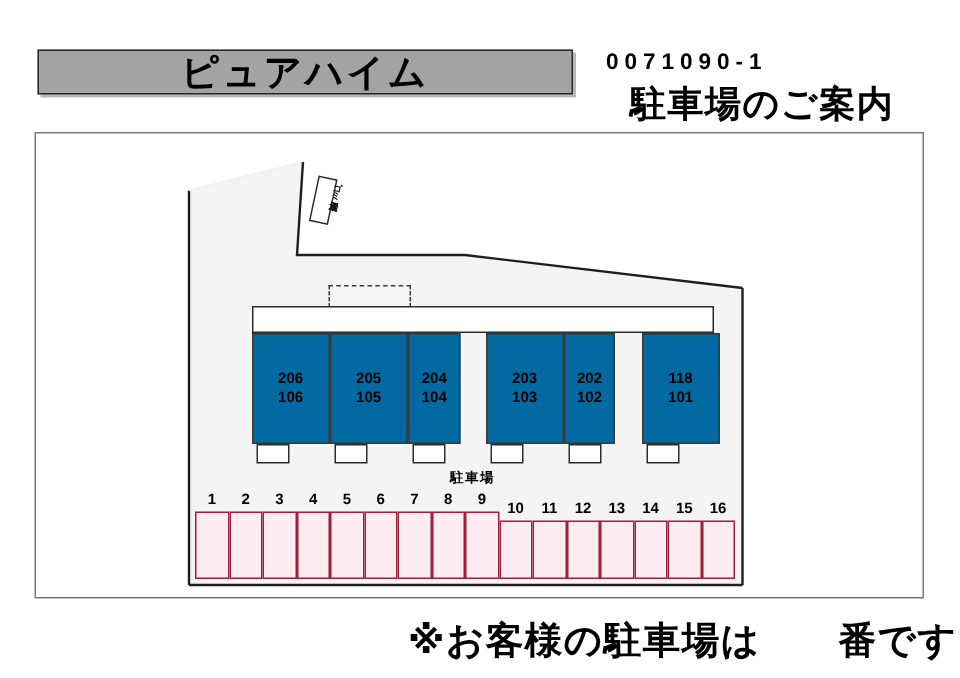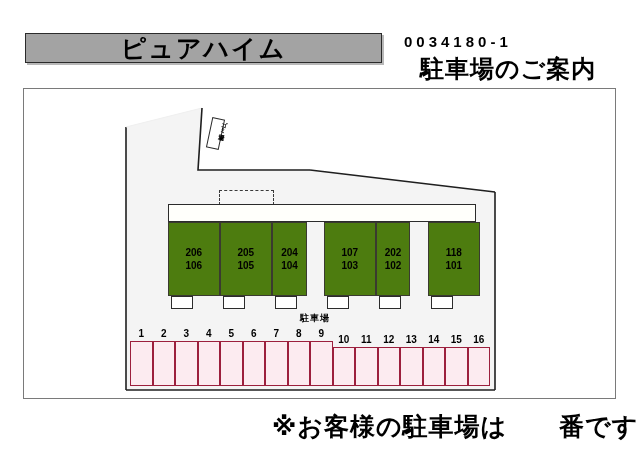--- a/index.html
+++ b/index.html
@@ -83,21 +83,21 @@
     position: absolute;
     left: 0; top: 0;
     width: 640px;
     height: 452px;
     pointer-events: none;
   }
 
   
   .unit {
     position: absolute;
-    background: #4d7c0f;
+    background: #0369a1;
     border: 1.2px solid #3a3a30;
     box-sizing: border-box;
     top: 222px;
     height: 74px;
   }
   .unit .unit-label {
     position: absolute;
     left: 0; right: 0;
     top: 50%;
     transform: translateY(-50%);
@@ -213,21 +213,21 @@
 </style>
 </head>
 <body>
 
 <div id="page">
 
   <div class="title-box">
     <div class="title-text">ピュアハイム</div>
   </div>
 
-  <div class="doc-code">0034180-1</div>
+  <div class="doc-code">0071090-1</div>
   <div class="doc-heading">駐車場のご案内</div>
 
   <div class="main-frame"></div>
 
   <svg class="map-svg" viewBox="0 0 640 452">
 
     <polygon points="126,127 202,108 198,170 310,170 495,192 495,390 126,390" fill="#f4f4f4" stroke="none"></polygon>
 
     <path d="M126,127 L126,390" fill="none" stroke="#1f1f1f" stroke-width="1.6"></path>
     <path d="M126,127 L202,108" fill="none" stroke="#efefef" stroke-width="1.2"></path>
@@ -258,21 +258,21 @@
         </div>
       </div>
       <div class="unit" style="left: 272px; width: 35px;">
         <div class="unit-label">
           <div>204</div>
           <div>104</div>
         </div>
       </div>
       <div class="unit" style="left: 324px; width: 51.5px;">
         <div class="unit-label">
-          <div>107</div>
+          <div>203</div>
           <div>103</div>
         </div>
       </div>
       <div class="unit" style="left: 376px; width: 34px;">
         <div class="unit-label">
           <div>202</div>
           <div>102</div>
         </div>
       </div>
       <div class="unit" style="left: 428px; width: 51.5px;">

